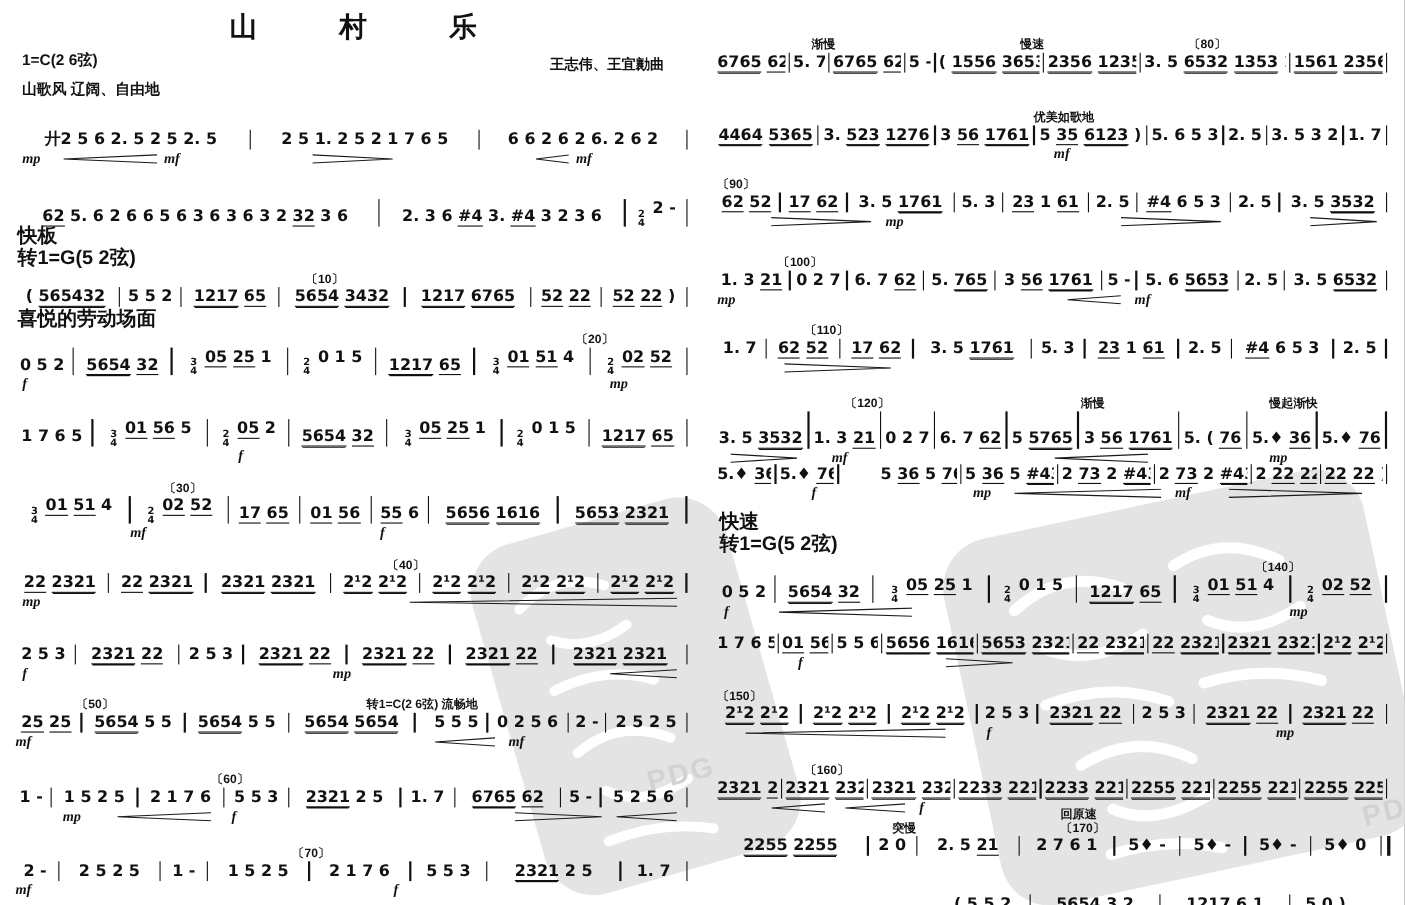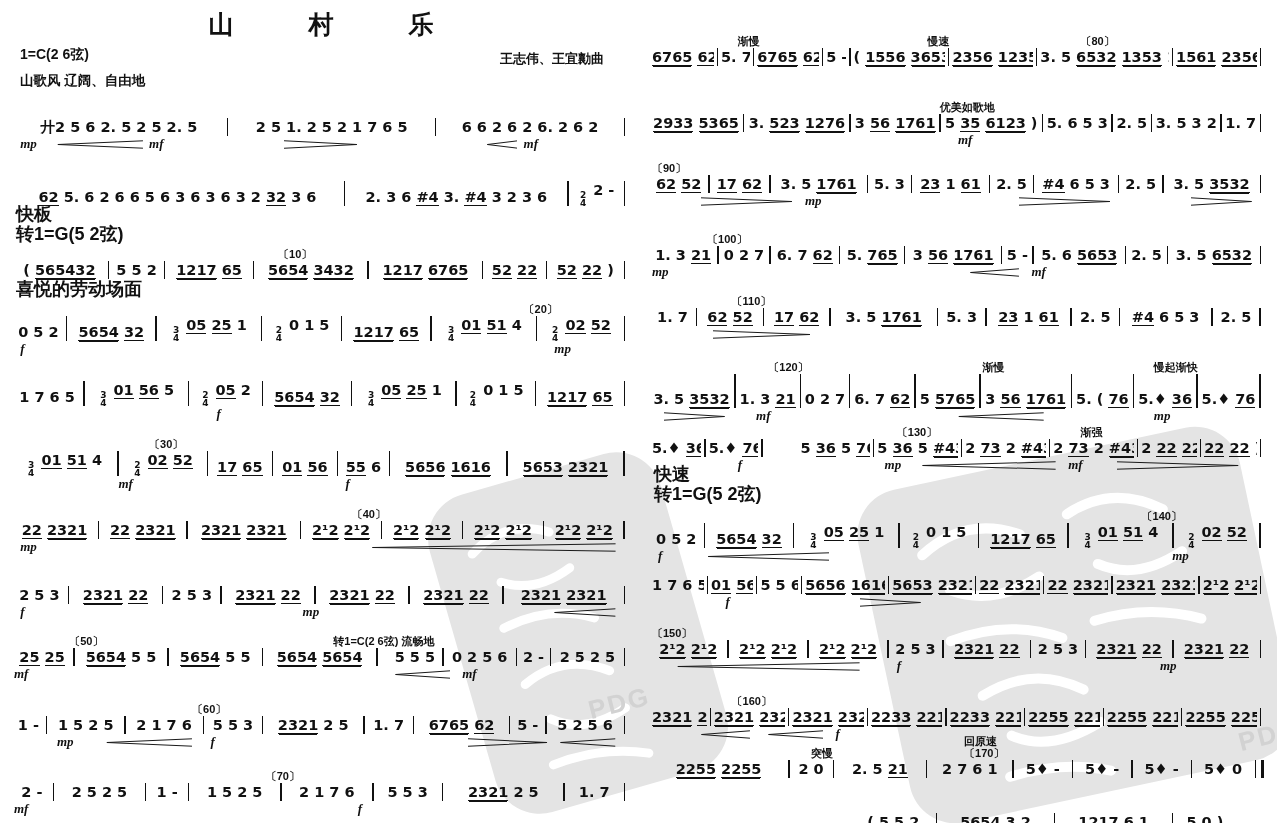--- a/index.html
+++ b/index.html
@@ -419,21 +419,21 @@
             <span class="bar" style="flex-grow: 8;"><u class="b2">1561</u> <u class="b2">2356</u></span>
             <span class="bl"></span>
           </div>
           <div class="below"></div>
         </div>
         <div class="mline" style="top: 96px;">
           <div class="above">
             <span class="ann" style="left: 47%;">优美如歌地</span>
           </div>
           <div class="notes">
-            <span class="bar" style="flex-grow: 8;"><u class="b2">2933</u> <u class="b2">5365</u></span>
+            <span class="bar" style="flex-grow: 8;"><u class="b2">4464</u> <u class="b2">5365</u></span>
             <span class="bl"></span>
             <span class="bar" style="flex-grow: 9;">3. <u class="b2">523</u> <u class="b2">1276</u></span>
             <span class="bl"></span>
             <span class="bar" style="flex-grow: 7;">3 <u class="b1">56</u> <u class="b2">1761</u></span>
             <span class="bl"></span>
             <span class="bar" style="flex-grow: 8;">5 <u class="b1">35</u> <u class="b2">6123</u> )</span>
             <span class="bl"></span>
             <span class="bar" style="flex-grow: 5;">5. 6 5 3</span>
             <span class="bl"></span>
             <span class="bar" style="flex-grow: 3;">2. 5</span>
@@ -577,24 +577,20 @@
               <path d="M0 0.8 L99 4.5 L0 8.2" fill="none" stroke="#1a1a1a" stroke-width="1" vector-effect="non-scaling-stroke"></path>
             </svg>
             <span class="dyn" style="left: 17%;">mf</span>
             <svg class="hp" height="9" preserveAspectRatio="none" viewBox="0 0 100 9" style="width: 14%; left: 50%;">
               <path d="M100 0.8 L1 4.5 L100 8.2" fill="none" stroke="#1a1a1a" stroke-width="1" vector-effect="non-scaling-stroke"></path>
             </svg>
             <span class="dyn" style="left: 82%;">mp</span>
           </div>
         </div>
         <div class="mline" style="top: 421px;">
-          <div class="above">
-            <span class="ann" style="left: 40%;">〔130〕</span>
-            <span class="ann" style="left: 70%;">渐强</span>
-          </div>
           <div class="notes">
             <span class="bar" style="flex-grow: 5;">5.♦ <u class="b1">36</u></span>
             <span class="bl"></span>
             <span class="bar" style="flex-grow: 5;">5.♦ <u class="b1">76</u></span>
             <span class="bl"></span>
             <span class="bar" style="flex-grow: 6; margin-left: 35px;">5 <u class="b1">36</u> 5 <u class="b1">76</u></span>
             <span class="bl"></span>
             <span class="bar" style="flex-grow: 7;">5 <u class="b1">36</u> 5 <u class="b2">#43</u></span>
             <span class="bl"></span>
             <span class="bar" style="flex-grow: 7;">2 <u class="b1">73</u> 2 <u class="b2">#43</u></span>

